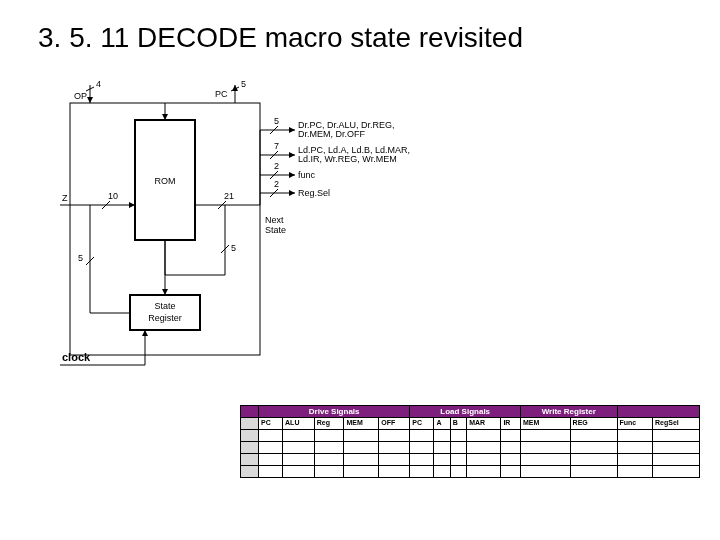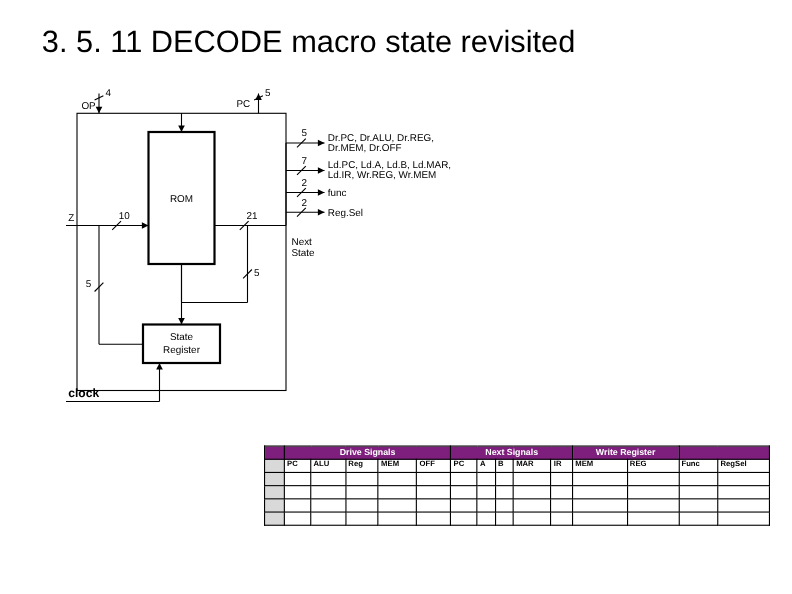--- a/index.html
+++ b/index.html
@@ -164,21 +164,21 @@
   <text x="155" y="22" class="dlabel">PC</text>
 </svg>
 </div>
 
 <div class="table-wrap">
 <table>
   <tbody>
         <tr>
     <th class="hdr" style="background:#7e1f7e;width:18px"></th>
     <th class="hdr" colspan="5">Drive Signals</th>
-    <th class="hdr" colspan="5">Next Signals</th>
+    <th class="hdr" colspan="5">Load Signals</th>
     <th class="hdr" colspan="2">Write Register</th>
     <th class="hdr" colspan="2"></th>
   </tr>
   <tr>
     <td class="rowlbl"></td>
     <td class="sub">PC</td>
     <td class="sub">ALU</td>
     <td class="sub">Reg</td>
     <td class="sub">MEM</td>
     <td class="sub">OFF</td>

